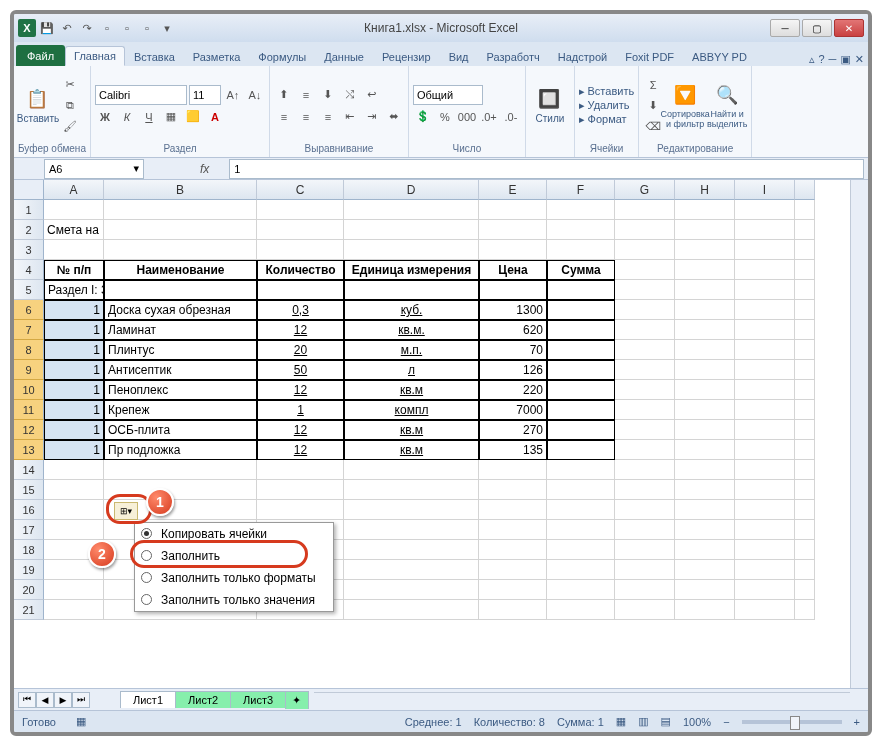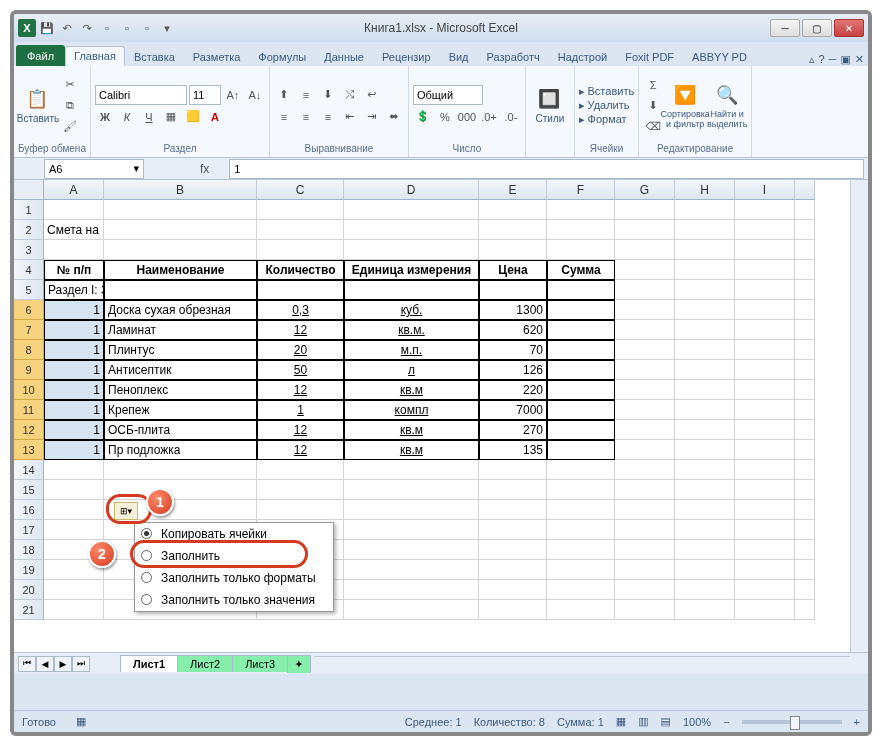--- a/index.html
+++ b/index.html
@@ -24,21 +24,21 @@
 .group-content { flex: 1; display: flex; align-items: center; gap: 2px; }
 .group-label { font-size: 10px; color: #5a7090; text-align: center; padding-bottom: 1px; }
 .big-btn { width: 40px; display: flex; flex-direction: column; align-items: center; gap: 2px; font-size: 10px; color: #3b5a82; }
 .big-btn .icon { width: 24px; height: 24px; display: flex; align-items: center; justify-content: center; font-size: 18px; }
 .small-btn { width: 20px; height: 20px; border: 1px solid transparent; display: flex; align-items: center; justify-content: center; font-size: 11px; color: #555; }
 .font-box { display: flex; flex-direction: column; gap: 2px; }
 .font-row { display: flex; gap: 2px; align-items: center; }
 .combo { border: 1px solid #abc; background: #fff; font-size: 11px; padding: 1px 3px; height: 20px; display: flex; align-items: center; }
 .namebox-bar { height: 22px; background: #e8eef7; border-bottom: 1px solid #b6c4d8; display: flex; align-items: center; gap: 16px; }
 .namebox { width: 100px; height: 20px; border: 1px solid #abc; background: #fff; margin-left: 30px; font-size: 11px; padding: 0 4px; display: flex; align-items: center; justify-content: space-between; }
-.fx-label { margin-left: 40px; font-size: 12px; color: #555; }
+.fx-label { margin-left: 40px; font-style: italic; font-size: 12px; color: #555; }
 .formula-bar { flex: 1; height: 20px; border: 1px solid #abc; background: #fff; margin: 0 4px; font-size: 11px; padding: 0 4px; display: flex; align-items: center; }
 .grid-area { flex: 1; display: flex; overflow: hidden; position: relative; background: #fff; }
 .grid { display: grid; grid-template-columns: 30px 60px 153px 87px 135px 68px 68px 60px 60px 60px 20px; grid-auto-rows: 20px; font-size: 12px; }
 .colhead { background: linear-gradient(#f3f6fa,#dde6f0); border-right: 1px solid #c0cad8; border-bottom: 1px solid #9fb4cc; text-align: center; font-size: 12px; color: #333; display: flex; align-items: center; justify-content: center; }
 .rowhead { background: linear-gradient(90deg,#f3f6fa,#dde6f0); border-bottom: 1px solid #c0cad8; border-right: 1px solid #9fb4cc; text-align: center; font-size: 11px; color: #333; display: flex; align-items: center; justify-content: center; }
 .rowhead.sel { background: #f7d27f; border-bottom-color: #d4a843; }
 .corner { background: #e8eef7; border-right: 1px solid #9fb4cc; border-bottom: 1px solid #9fb4cc; }
 .cell { border-right: 1px solid #d4d4d4; border-bottom: 1px solid #d4d4d4; padding: 0 3px; display: flex; align-items: center; overflow: hidden; white-space: nowrap; background: #fff; }
 .cell.tborder { border: 1px solid #000; }
 .cell.selcol { background: #d6e4f2; }
@@ -49,22 +49,22 @@
 .autofill-btn { position: absolute; left: 100px; top: 322px; width: 24px; height: 18px; background: #f7f0d8; border: 1px solid #c9b870; display: flex; align-items: center; justify-content: center; font-size: 9px; z-index: 51; }
 .autofill-item { padding: 4px 8px 4px 26px; position: relative; cursor: pointer; }
 .autofill-item .radio { position: absolute; left: 6px; top: 5px; width: 11px; height: 11px; border: 1px solid #666; border-radius: 50%; display: flex; align-items: center; justify-content: center; }
 .autofill-item .radio.checked::after { content: ''; width: 5px; height: 5px; background: #333; border-radius: 50%; }
 .callout { position: absolute; width: 28px; height: 28px; border-radius: 50%; background: radial-gradient(circle at 35% 30%, #ff8a6b, #d63a1e); border: 2px solid #fff; box-shadow: 1px 2px 3px rgba(0,0,0,0.4); color: #fff; font-weight: bold; display: flex; align-items: center; justify-content: center; font-size: 14px; z-index: 60; }
 .red-outline { position: absolute; border: 3px solid #d63a1e; border-radius: 14px; z-index: 55; pointer-events: none; }
 .sheet-tabs { height: 22px; background: #e8eef7; border-top: 1px solid #b6c4d8; display: flex; align-items: center; padding-left: 4px; gap: 0; position: relative; }
 .sheet-nav { display: flex; gap: 0; }
 .sheet-nav-btn { width: 18px; height: 16px; border: 1px solid #abc; background: #f0f4fa; font-size: 9px; display: flex; align-items: center; justify-content: center; }
 .sheet-tab { padding: 2px 12px; font-size: 11px; background: #86efac; border: 1px solid #abc; border-bottom: none; margin-left: -1px; }
-.sheet-tab.active { background: #fff; font-weight: bold; margin-left: 30px; }
-.statusbar { height: 22px; background: #dce6f2; border-top: 1px solid #b6c4d8; display: flex; align-items: center; padding: 0 8px; font-size: 11px; color: #3b5a82; gap: 20px; margin-top: 36px; }
+.sheet-tab.active { background: #fff; font-weight: normal; margin-left: 30px; }
+.statusbar { height: 22px; background: #dce6f2; border-top: 1px solid #b6c4d8; display: flex; align-items: center; padding: 0 8px; font-size: 11px; color: #3b5a82; gap: 20px; }
 .statusbar .right { margin-left: auto; display: flex; gap: 12px; align-items: center; }
 .zoom-slider { width: 100px; height: 4px; background: #b6c4d8; position: relative; }
 .zoom-slider::after { content: ''; position: absolute; left: 48%; top: -4px; width: 8px; height: 12px; background: #f0f4fa; border: 1px solid #888; }
 .vcol { display: flex; flex-direction: column; gap: 1px; }
 .scrollbar-v { position: absolute; right: 0; top: 0; bottom: 0; width: 18px; background: #e8eef7; border-left: 1px solid #c0cad8; }
 .scrollbar-h { position: absolute; left: 300px; right: 18px; bottom: 0; height: 18px; background: #e8eef7; border-top: 1px solid #c0cad8; }
 </style>
 </head>
 <body>
 

